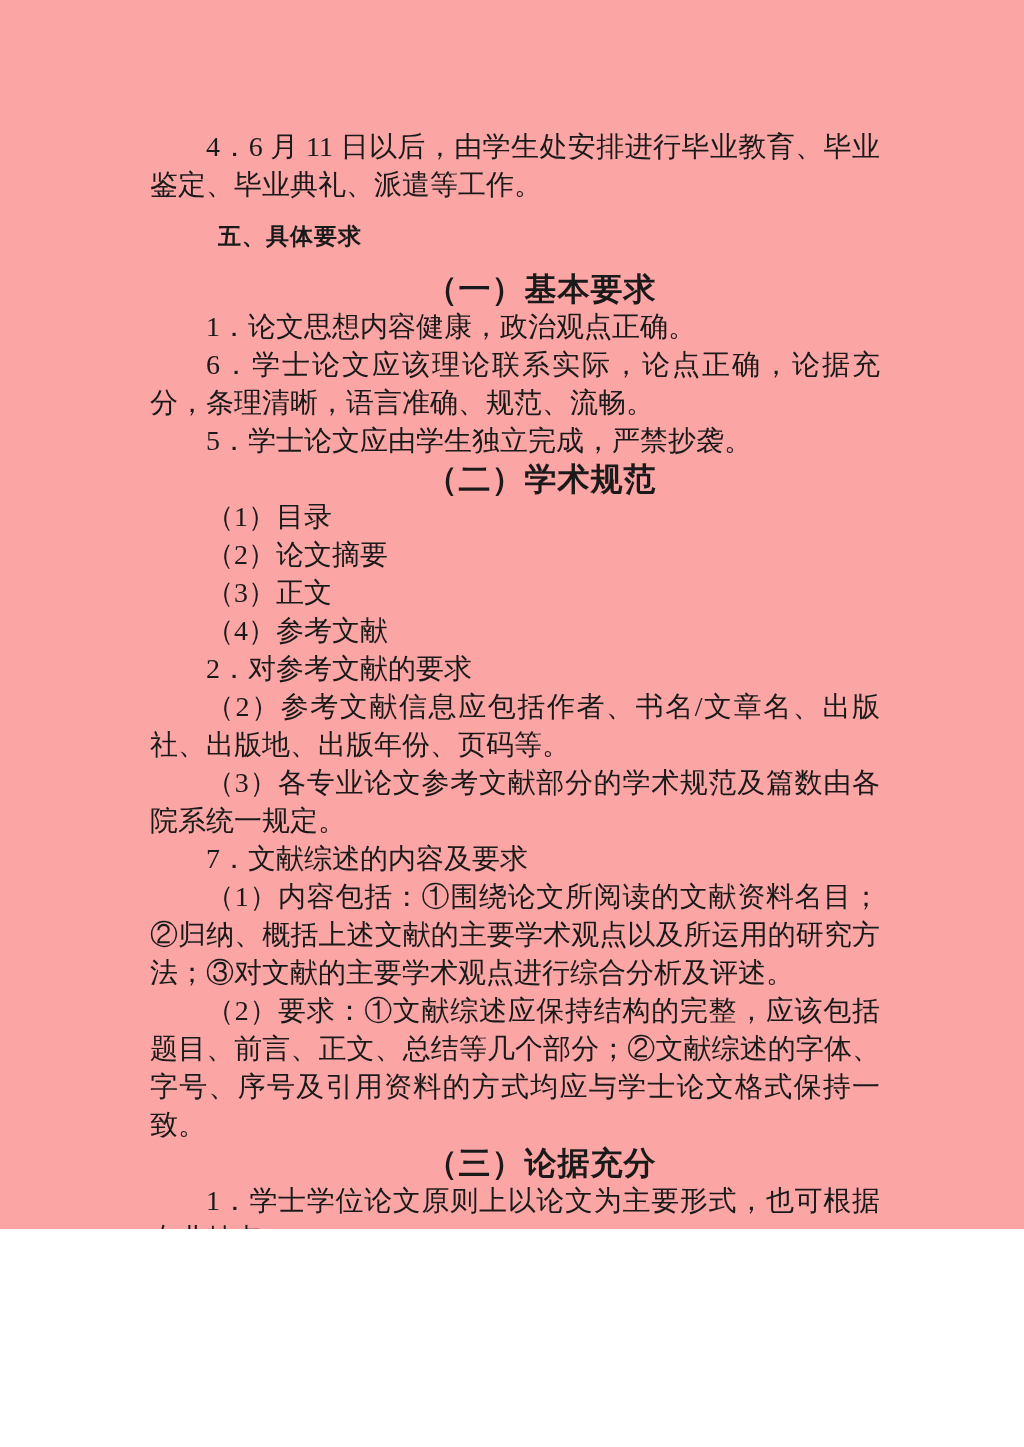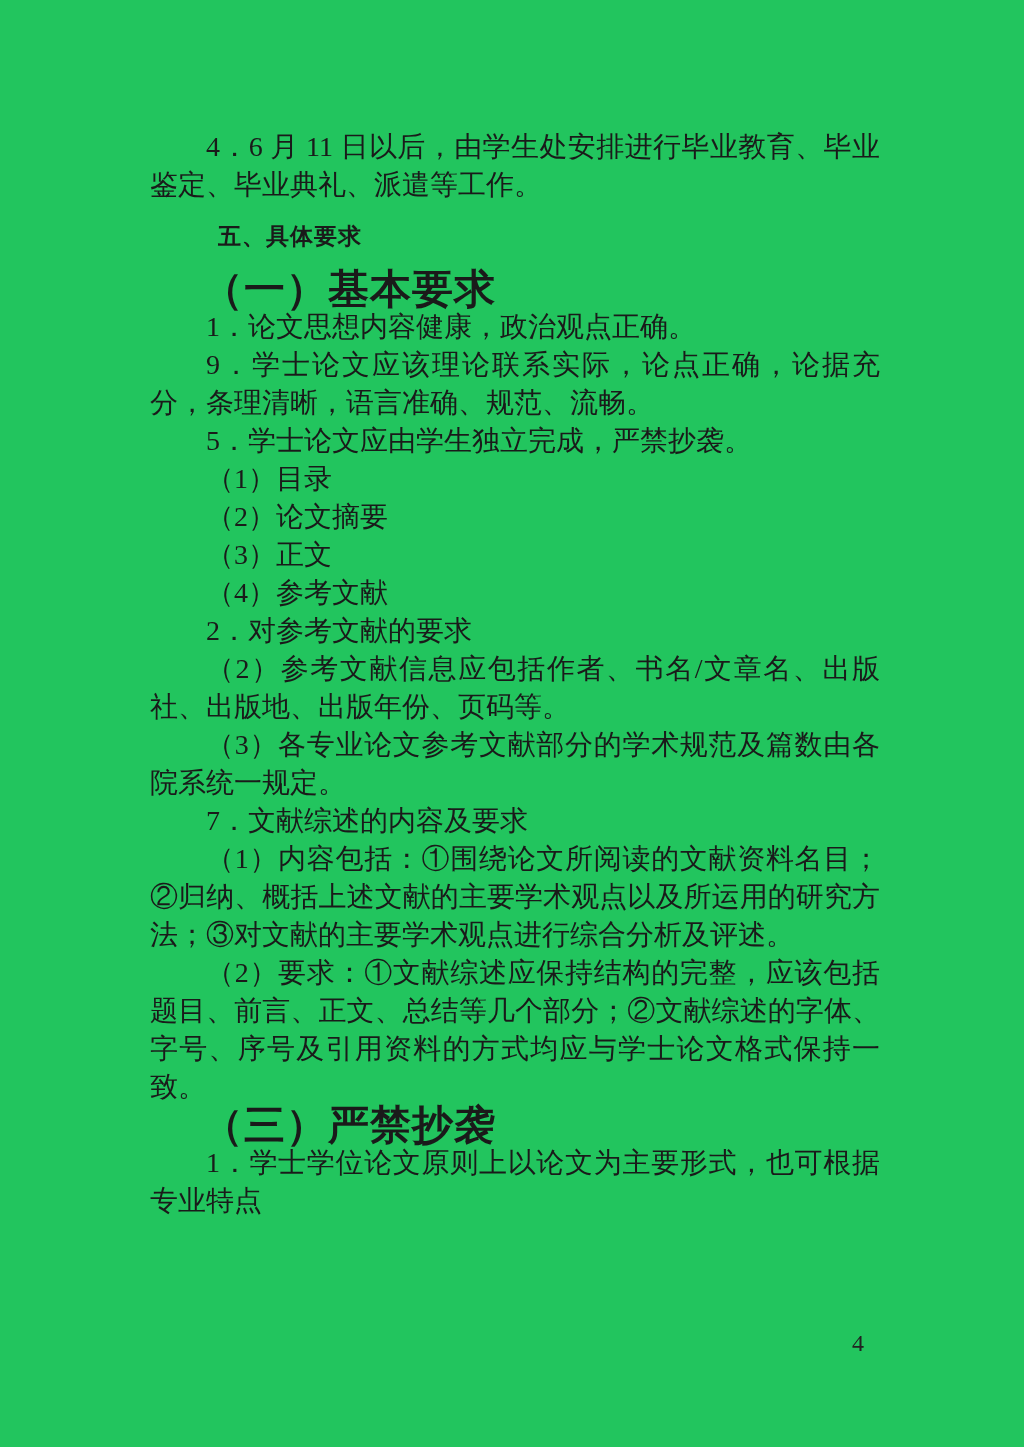--- a/index.html
+++ b/index.html
@@ -3,22 +3,22 @@
 <meta charset="utf-8">
 <style>
   html, body {
     margin: 0;
     padding: 0;
     background: #ffffff;
   }
   .page {
     position: relative;
     width: 1024px;
-    height: 1447px;
-    background: #22c55e;
+    height: 1229px;
+    background: #fca5a5;
     font-family: "Liberation Serif", "DejaVu Serif", serif;
     color: #1a1a1a;
     overflow: hidden;
     box-sizing: border-box;
   }
   .content {
     position: absolute;
     left: 150px;
     top: 128px;
     width: 730px;
@@ -34,53 +34,55 @@
   .heading-1 {
     margin: 14px;
     font-size: 23px;
     font-weight: bold;
     line-height: 38px;
     text-indent: 54px;
     letter-spacing: 1px;
   }
   .heading-2 {
     margin: 0;
-    font-size: 41px;
+    font-size: 32px;
     font-weight: bold;
     line-height: 38px;
     text-indent: 52px;
     letter-spacing: 1px;
+    text-align: center;
   }
   .page-number {
     position: absolute;
     top: 1328px;
     left: 852px;
     font-size: 24px;
     line-height: 30px;
     color: #222222;
   }
 </style>
 </head>
 <body>
 
 <div class="page">
   <div class="content">
     <p class="para">4．6 月 11 日以后，由学生处安排进行毕业教育、毕业鉴定、毕业典礼、派遣等工作。</p>
     <p class="heading-1">五、具体要求</p>
     <p class="heading-2">（一）基本要求</p>
     <p class="para">1．论文思想内容健康，政治观点正确。</p>
-    <p class="para">9．学士论文应该理论联系实际，论点正确，论据充分，条理清晰，语言准确、规范、流畅。</p>
+    <p class="para">6．学士论文应该理论联系实际，论点正确，论据充分，条理清晰，语言准确、规范、流畅。</p>
     <p class="para">5．学士论文应由学生独立完成，严禁抄袭。</p>
+    <p class="heading-2">（二）学术规范</p>
     <p class="para">（1）目录</p>
     <p class="para">（2）论文摘要</p>
     <p class="para">（3）正文</p>
     <p class="para">（4）参考文献</p>
     <p class="para">2．对参考文献的要求</p>
     <p class="para">（2）参考文献信息应包括作者、书名/文章名、出版社、出版地、出版年份、页码等。</p>
     <p class="para">（3）各专业论文参考文献部分的学术规范及篇数由各院系统一规定。</p>
     <p class="para">7．文献综述的内容及要求</p>
     <p class="para">（1）内容包括：①围绕论文所阅读的文献资料名目；②归纳、概括上述文献的主要学术观点以及所运用的研究方法；③对文献的主要学术观点进行综合分析及评述。</p>
     <p class="para">（2）要求：①文献综述应保持结构的完整，应该包括题目、前言、正文、总结等几个部分；②文献综述的字体、字号、序号及引用资料的方式均应与学士论文格式保持一致。</p>
-    <p class="heading-2">（三）严禁抄袭</p>
+    <p class="heading-2">（三）论据充分</p>
     <p class="para">1．学士学位论文原则上以论文为主要形式，也可根据专业特点</p>
   </div>
   <div class="page-number">4</div>
 </div>
 
 </body></html>

